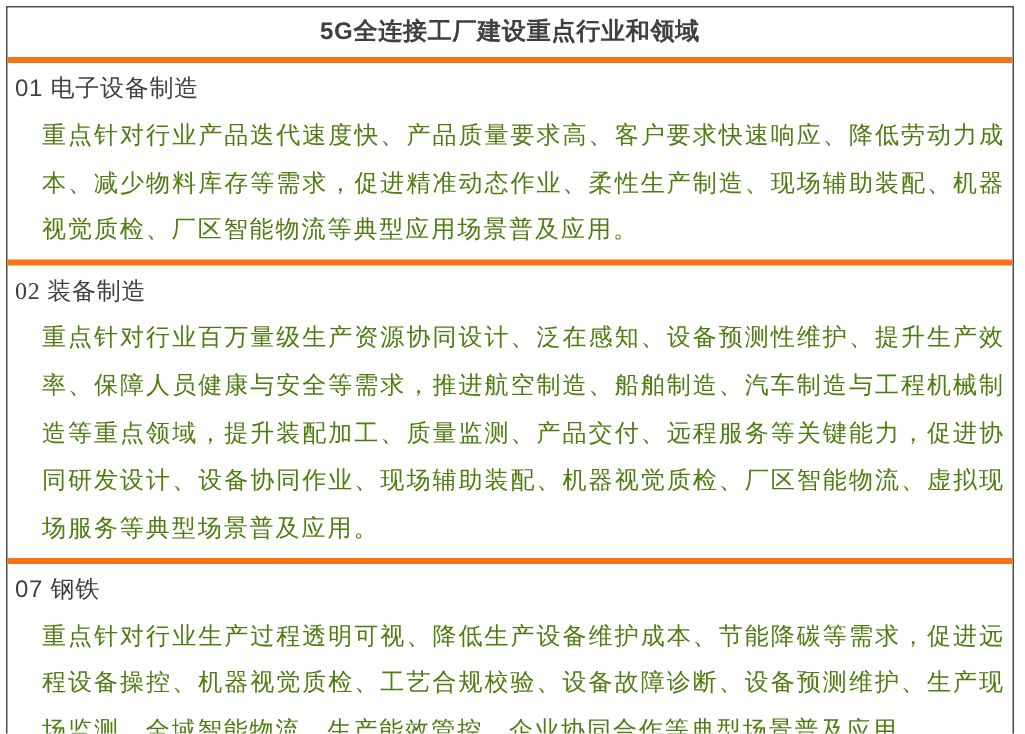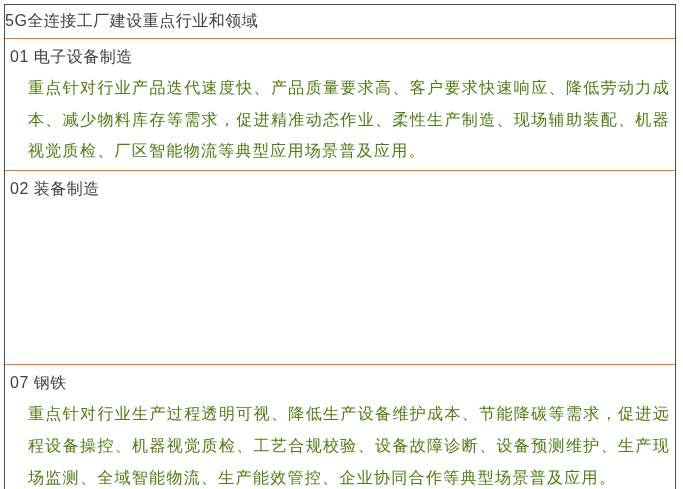--- a/index.html
+++ b/index.html
@@ -21,68 +21,70 @@
     top: 4px;
     width: 672px;
     border: 1px solid #4c4c4c;
     background: #ffffff;
     box-sizing: border-box;
   }
   .title-row {
     height: 33px;
     display: flex;
     align-items: center;
-    justify-content: flex-start;
+    justify-content: center;
+    font-weight: bold;
   }
   .table-title {
     font-size: 16px;
     letter-spacing: 0.5px;
     color: #3f3f3f;
     white-space: nowrap;
   }
   .section-row {
-    border-top: 1px solid #f97316;
+    border-top: 4px solid #f97316;
     padding: 2px 0 3px 0;
   }
   .section-heading {
     font-size: 16px;
     line-height: 31px;
     padding-left: 5px;
     letter-spacing: 0.5px;
     color: #3f3f3f;
   }
   .section-body {
     margin: 0;
     font-size: 16px;
     line-height: 31.7px;
     padding: 0 5px 0 23px;
     text-align: justify;
     letter-spacing: 1.3px;
     color: #4d7c0f;
   }
   .section-row.row-1 { min-height: 122px; }
-  .section-row.row-2 { min-height: 188px; }
+  .section-row.row-2 { min-height: 188px; font-family: Liberation Serif, serif; }
   .section-row.row-3 { min-height: 120px; }
 </style>
 </head>
 <body>
 
 <div class="doc-table">
 
   <div class="title-row">
     <span class="table-title">5G全连接工厂建设重点行业和领域</span>
   </div>
 
   <div class="section-row row-1">
     <div class="section-heading">01 电子设备制造</div>
     <p class="section-body">重点针对行业产品迭代速度快、产品质量要求高、客户要求快速响应、降低劳动力成本、减少物料库存等需求，促进精准动态作业、柔性生产制造、现场辅助装配、机器视觉质检、厂区智能物流等典型应用场景普及应用。</p>
   </div>
 
   <div class="section-row row-2">
     <div class="section-heading">02 装备制造</div>
+    <p class="section-body">重点针对行业百万量级生产资源协同设计、泛在感知、设备预测性维护、提升生产效率、保障人员健康与安全等需求，推进航空制造、船舶制造、汽车制造与工程机械制造等重点领域，提升装配加工、质量监测、产品交付、远程服务等关键能力，促进协同研发设计、设备协同作业、现场辅助装配、机器视觉质检、厂区智能物流、虚拟现场服务等典型场景普及应用。</p>
   </div>
 
   <div class="section-row row-3">
     <div class="section-heading">07 钢铁</div>
     <p class="section-body">重点针对行业生产过程透明可视、降低生产设备维护成本、节能降碳等需求，促进远程设备操控、机器视觉质检、工艺合规校验、设备故障诊断、设备预测维护、生产现场监测、全域智能物流、生产能效管控、企业协同合作等典型场景普及应用。</p>
   </div>
 
 </div>
 
 </body></html>

